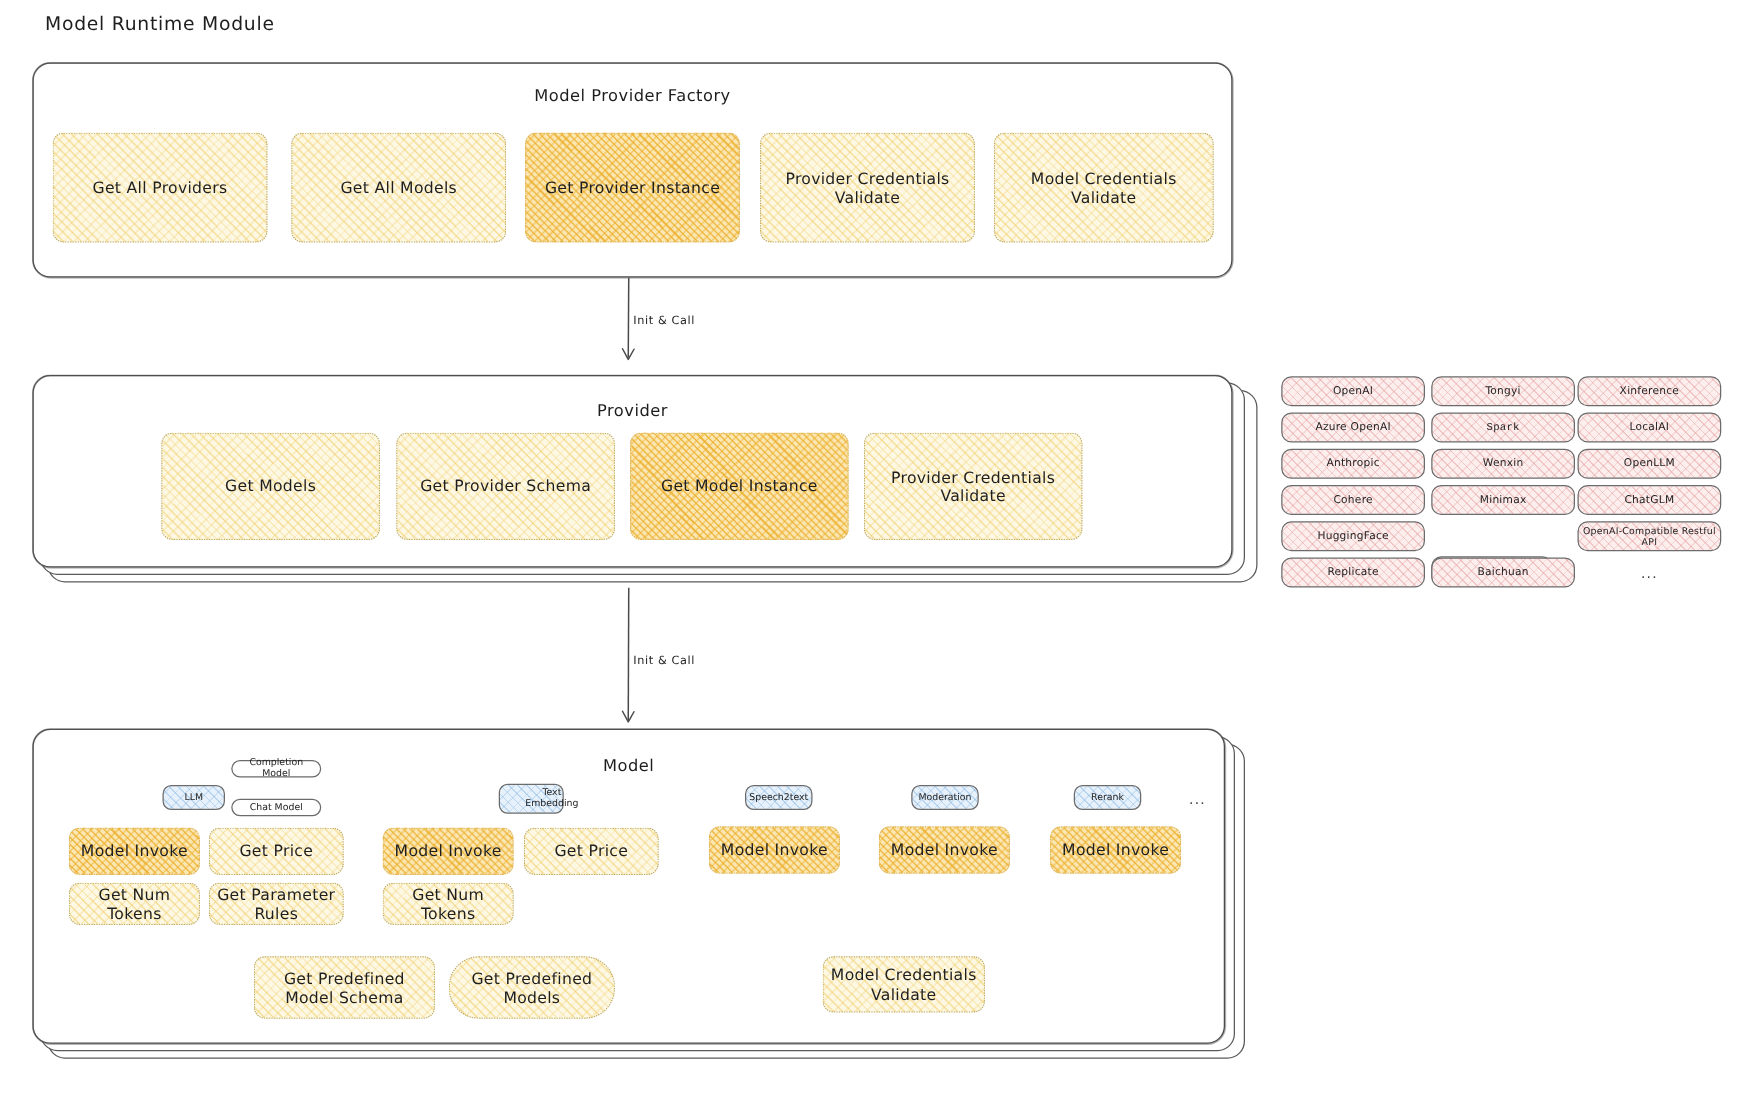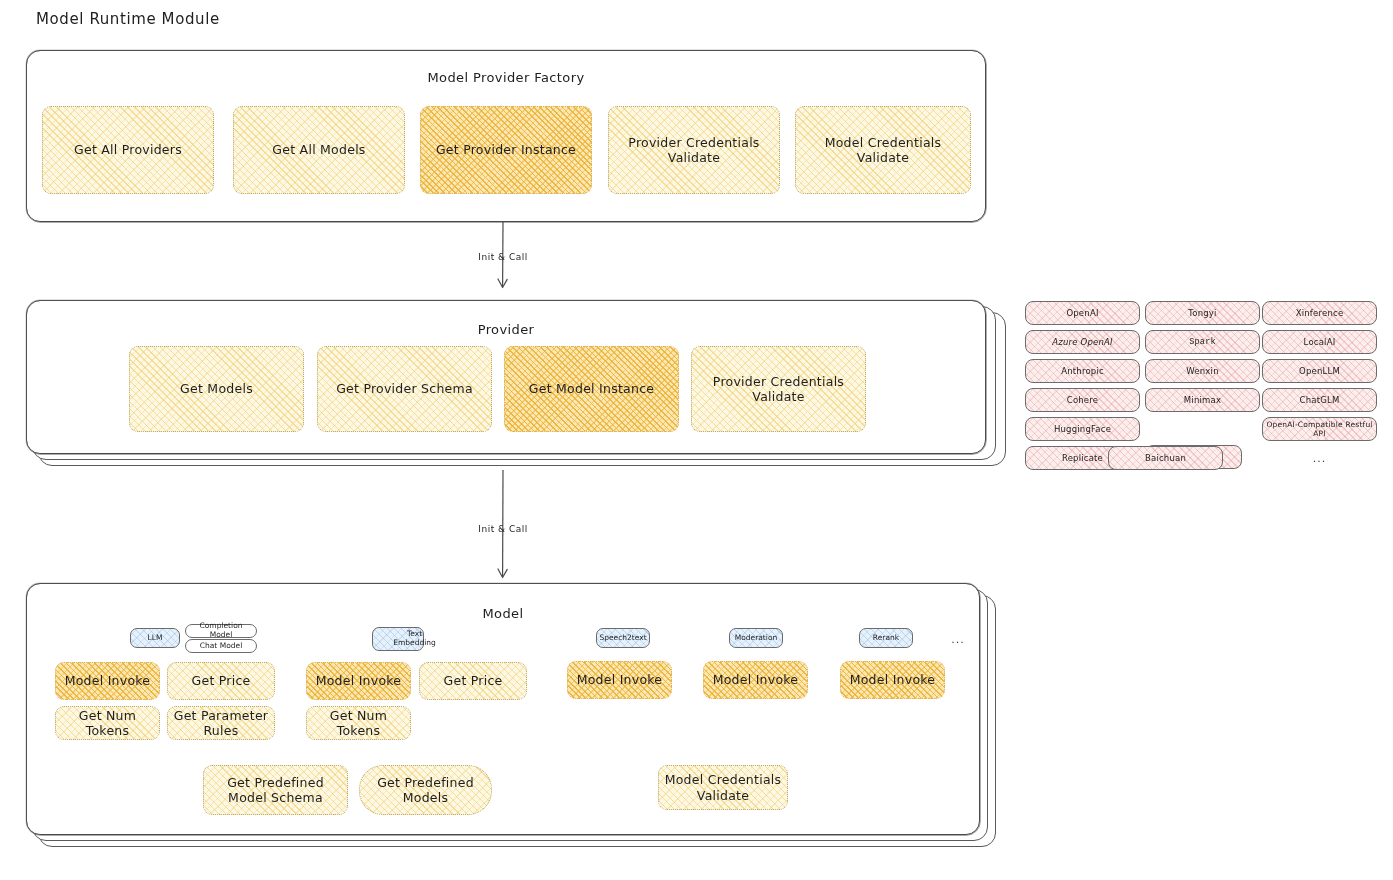--- a/index.html
+++ b/index.html
@@ -98,21 +98,21 @@
     background-image:
       repeating-linear-gradient(45deg, rgba(130,180,225,.45) 0 1px, transparent 1px 5px),
       repeating-linear-gradient(-45deg, rgba(130,180,225,.28) 0 1px, transparent 1px 6px);
   }
   .b-white{background:#ffffff;}
 
   
   .arrow{position:absolute;}
   .arrow-label{
     position:absolute;font-size:9px;color:#1e1e1e;
-    letter-spacing:.5px;text-align:center;white-space:nowrap;
+    letter-spacing:.5px;text-align:right;white-space:nowrap;
   }
 </style>
 </head>
 <body>
 
 <div class="canvas">
 
   <div id="page-title">Model Runtime Module</div>
 
   <div class="container sketch" style="left:26px;top:50px;width:958px;height:170px;">
@@ -136,32 +136,32 @@
   <div class="container sketch" style="left:26px;top:300px;width:958px;height:152px;">
     <div class="container-title" style="top:21px;">Provider</div>
   </div>
 
   <div class="node n-light" style="left:129px;top:346px;width:175px;height:86px;">Get Models</div>
   <div class="node n-light" style="left:317px;top:346px;width:175px;height:86px;">Get Provider Schema</div>
   <div class="node n-deep" style="left:504px;top:346px;width:175px;height:86px;">Get Model Instance</div>
   <div class="node n-light" style="left:691px;top:346px;width:175px;height:86px;">Provider Credentials Validate</div>
 
   <div class="pill" style="left:1025px;top:301px;width:115px;height:24px;">OpenAI</div>
-  <div class="pill" style="left:1025px;top:330px;width:115px;height:24px;font-style:italic;">Azure OpenAI</div>
+  <div class="pill" style="left:1025px;top:330px;width:115px;height:24px;">Azure OpenAI</div>
   <div class="pill" style="left:1025px;top:359px;width:115px;height:24px;">Anthropic</div>
   <div class="pill" style="left:1025px;top:388px;width:115px;height:24px;">Cohere</div>
   <div class="pill" style="left:1025px;top:417px;width:115px;height:24px;">HuggingFace</div>
   <div class="pill" style="left:1025px;top:446px;width:115px;height:24px;">Replicate</div>
 
   <div class="pill" style="left:1145px;top:301px;width:115px;height:24px;">Tongyi</div>
   <div class="pill" style="left:1145px;top:330px;width:115px;height:24px;font-family:Liberation Mono, monospace;">Spark</div>
   <div class="pill" style="left:1145px;top:359px;width:115px;height:24px;">Wenxin</div>
   <div class="pill" style="left:1145px;top:388px;width:115px;height:24px;">Minimax</div>
   <div class="pill" style="left:1145px;top:417px;width:97px;height:24px;margin-top:28px;">ZhipuAI</div>
-  <div class="pill" style="left:1108px;top:446px;width:115px;height:24px;">Baichuan</div>
+  <div class="pill" style="left:1145px;top:446px;width:115px;height:24px;">Baichuan</div>
 
   <div class="pill" style="left:1262px;top:301px;width:115px;height:24px;">Xinference</div>
   <div class="pill" style="left:1262px;top:330px;width:115px;height:24px;">LocalAI</div>
   <div class="pill" style="left:1262px;top:359px;width:115px;height:24px;">OpenLLM</div>
   <div class="pill" style="left:1262px;top:388px;width:115px;height:24px;">ChatGLM</div>
   <div class="pill" style="left:1262px;top:417px;width:115px;height:24px;font-size:7.5px;">OpenAI-Compatible Restful API</div>
   <div class="ellipsis" style="left:1262px;top:452px;width:115px;">...</div>
 
   <svg class="arrow" style="left:488px;top:470px;width:30px;height:115px;" viewBox="0 0 30 115">
     <path d="M15 0 L14.6 106" stroke="#4a4a4a" stroke-width="1.2" fill="none"></path>
@@ -169,29 +169,29 @@
   </svg>
   <div class="arrow-label" style="left:450px;top:524px;width:106px;">Init &amp; Call</div>
 
   <div class="stack-layer" style="left:38px;top:595px;width:956px;height:250px;"></div>
   <div class="stack-layer" style="left:32px;top:589px;width:954px;height:250px;"></div>
   <div class="container sketch" style="left:26px;top:583px;width:952px;height:250px;">
     <div class="container-title" style="top:22px;">Model</div>
   </div>
 
   <div class="badge b-blue" style="left:130px;top:628px;width:50px;height:20px;">LLM</div>
-  <div class="badge b-white" style="left:185px;top:624px;width:72px;height:14px;">Completion Model</div>
+  <div class="badge b-white" style="left:185px;top:608px;width:72px;height:14px;">Completion Model</div>
   <div class="badge b-white" style="left:185px;top:639px;width:72px;height:14px;">Chat Model</div>
 
   <div class="node n-deep" style="left:55px;top:662px;width:105px;height:38px;">Model Invoke</div>
   <div class="node n-light" style="left:167px;top:662px;width:108px;height:38px;">Get Price</div>
   <div class="node n-light" style="left:55px;top:706px;width:105px;height:34px;">Get Num Tokens</div>
   <div class="node n-light" style="left:167px;top:706px;width:108px;height:34px;">Get Parameter Rules</div>
 
-  <div class="badge b-blue" style="left:372px;top:627px;width:52px;height:24px;padding-left:36px;">Text Embedding</div>
+  <div class="badge b-blue" style="left:399px;top:627px;width:52px;height:24px;padding-left:36px;">Text Embedding</div>
 
   <div class="node n-deep" style="left:306px;top:662px;width:105px;height:38px;">Model Invoke</div>
   <div class="node n-light" style="left:419px;top:662px;width:108px;height:38px;">Get Price</div>
   <div class="node n-light" style="left:306px;top:706px;width:105px;height:34px;">Get Num Tokens</div>
 
   <div class="badge b-blue" style="left:596px;top:628px;width:54px;height:20px;">Speech2text</div>
   <div class="node n-deep" style="left:567px;top:661px;width:105px;height:38px;">Model Invoke</div>
 
   <div class="badge b-blue" style="left:729px;top:628px;width:54px;height:20px;">Moderation</div>
   <div class="node n-deep" style="left:703px;top:661px;width:105px;height:38px;">Model Invoke</div>

